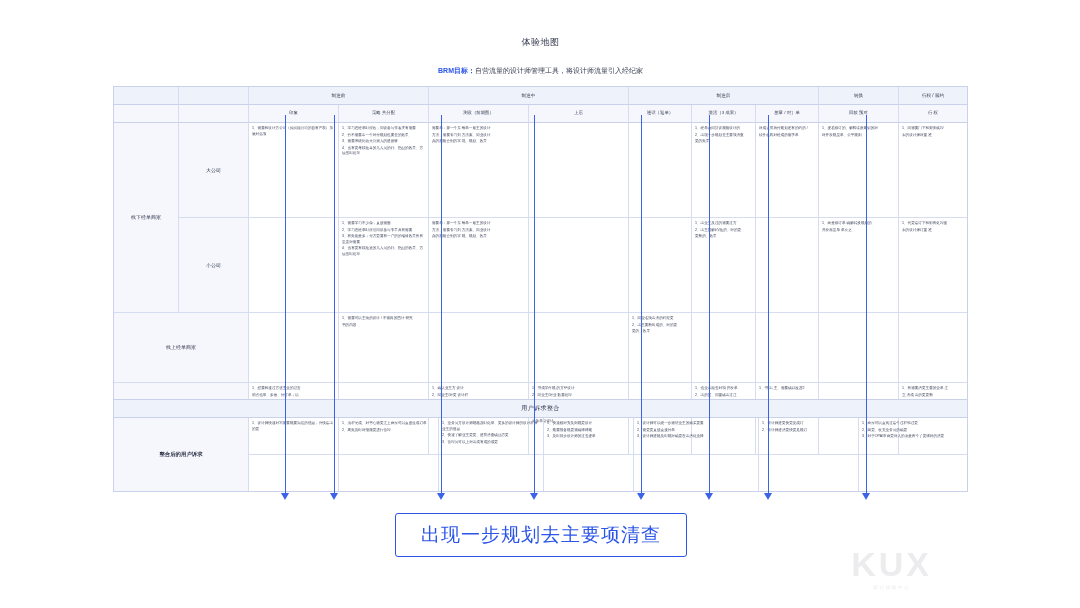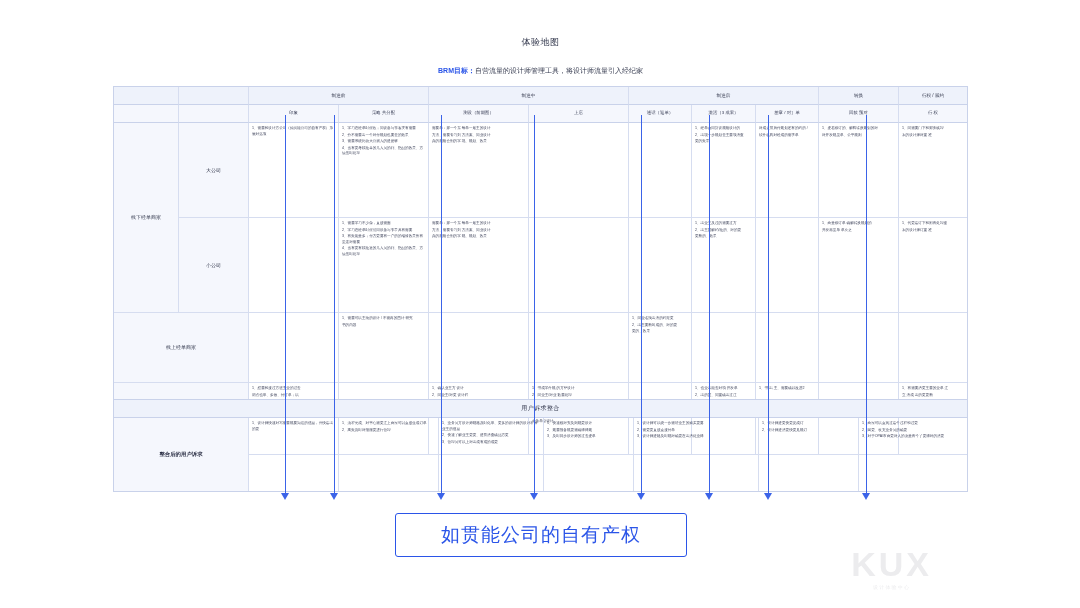--- a/index.html
+++ b/index.html
@@ -426,20 +426,20 @@
   </div>
   <div class="arrow" style="left:764px; top:115px; height:385px">
     <div class="shaft" style="height:378px"></div>
       <div class="head" style="top:378px"></div>
   </div>
   <div class="arrow" style="left:862px; top:115px; height:385px">
     <div class="shaft" style="height:378px"></div>
       <div class="head" style="top:378px"></div>
   </div>
 
-  <div class="callout">如贯能公司的自有产权</div>
+  <div class="callout">出现一步规划去主要项清查</div>
 
   <div class="watermark">
     <div class="wm-big">KUX</div>
     <div class="wm-small">设计体验中心</div>
   </div>
 
 </div>
 
 </body></html>

